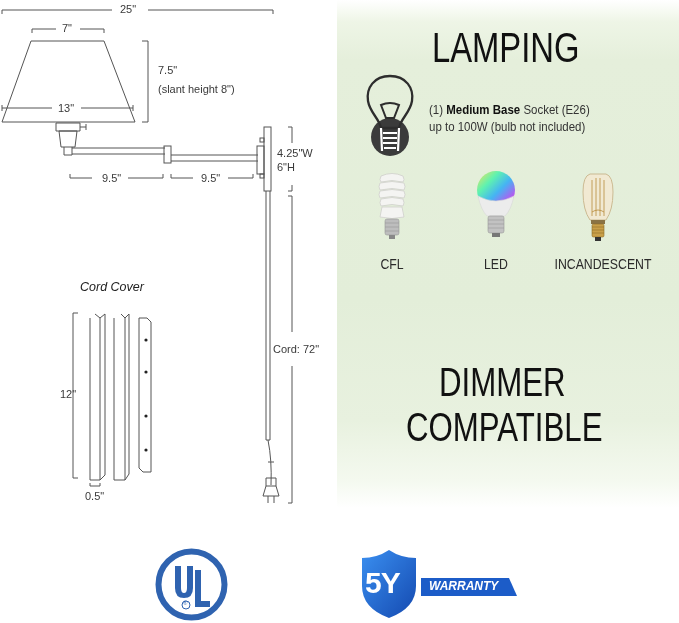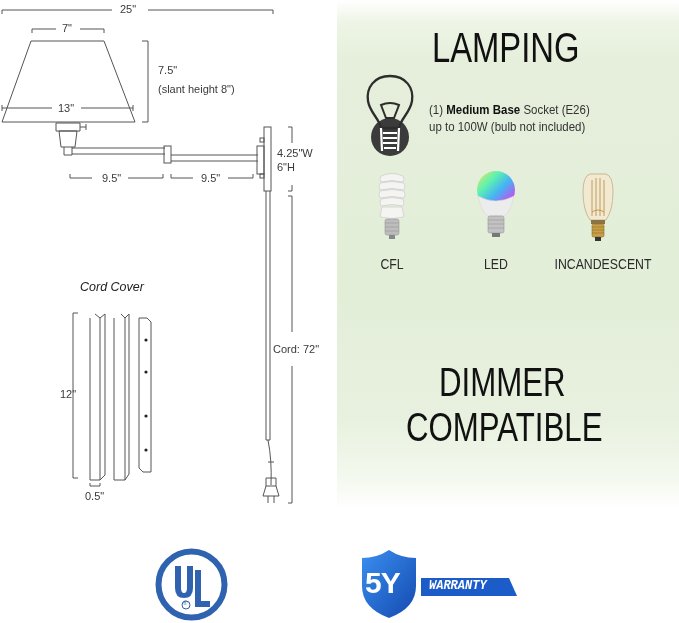--- a/index.html
+++ b/index.html
@@ -194,14 +194,14 @@
     <defs>
       <linearGradient id="shg" x1="0" y1="0" x2="1" y2="1">
         <stop offset="0" stop-color="#3a8ff0"></stop>
         <stop offset="1" stop-color="#1449b0"></stop>
       </linearGradient>
     </defs>
     <path d="M62 30 H150 L158 48 H62 Z" fill="#1c5cc8"></path>
     <path d="M30 2 Q42 10 57 10 V38 Q57 60 30 70 Q3 60 3 38 V10 Q18 10 30 2 Z" fill="url(#shg)"></path>
   </svg>
   <span class="abs" style="left:6px;top:18px;font-size:30px;font-weight:bold;color:#fff;letter-spacing:-1px;font-family:'Liberation Sans',sans-serif;">5Y</span>
-  <span class="abs" style="left:70px;top:31px;font-size:12px;font-weight:bold;font-style:italic;color:#fff;font-family:Liberation Mono, monospace;">WARRANTY</span>
+  <span class="abs" style="left:70px;top:31px;font-size:12px;font-weight:bold;font-style:italic;color:#fff;font-family:Liberation Sans, sans-serif;">WARRANTY</span>
 </div>
 
 </body></html>

